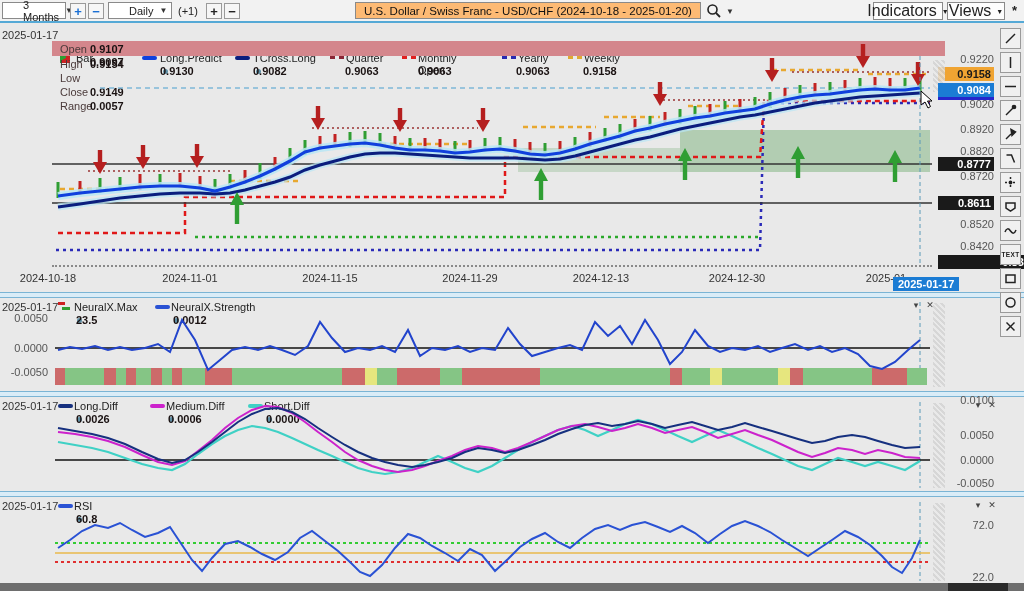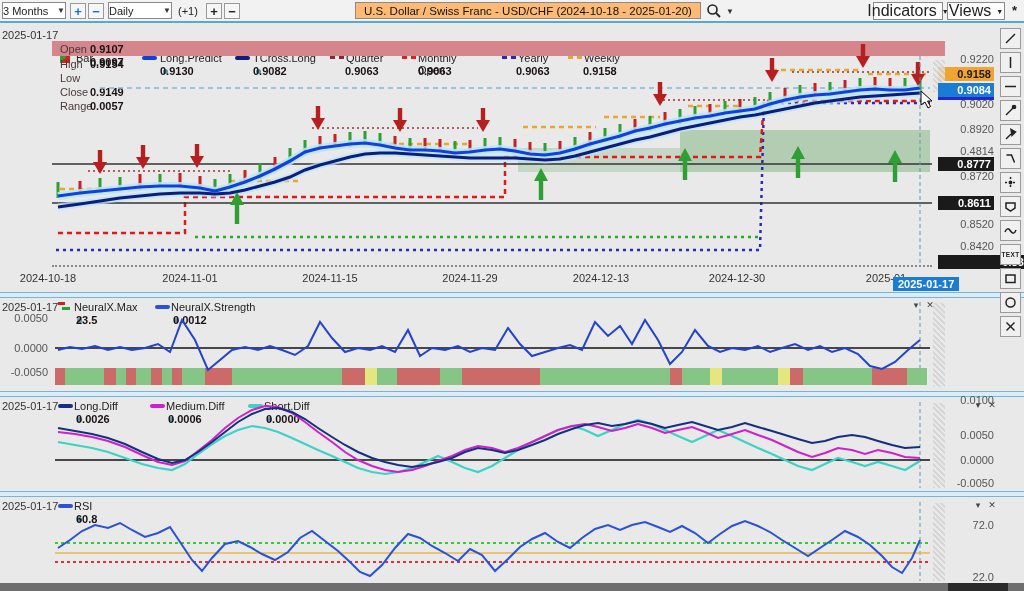--- a/index.html
+++ b/index.html
@@ -3,21 +3,21 @@
 <meta charset="utf-8">
 <style>
   html,body{margin:0;padding:0;background:#dcdcdc;}
   .app{position:relative;width:1024px;height:591px;background:#e9e9e9;overflow:hidden;
        font-family:"Liberation Sans",sans-serif;font-size:11px;color:#222;}
   .abs{position:absolute;}
   
   .toolbar{position:absolute;left:0;top:0;width:1024px;height:22px;background:#f2f2f2;}
   .blue-rule{position:absolute;left:0;top:21px;width:1024px;height:2px;background:#55a9d6;}
   .select{position:absolute;top:2px;height:17px;background:#fff;border:1px solid #8a8a8a;
-          display:flex;align-items:center;padding:0 0;box-sizing:border-box;cursor:default;}
+          display:flex;align-items:center;padding:0 20px;box-sizing:border-box;cursor:default;}
   .select .caret{margin-left:auto;font-size:8px;color:#333;padding-left:6px;}
   .tbtn{position:absolute;top:3px;width:16px;height:16px;background:#f6f6f6;border:1px solid #9a9a9a;
         display:flex;align-items:center;justify-content:center;font-weight:bold;font-size:13px;line-height:1;box-sizing:border-box;}
   .tbtn.blue{color:#1a6fd4;}
   .titlebox{position:absolute;left:355px;top:2px;width:346px;height:17px;background:#fdba74;border:1px solid #8a8a8a;
             display:flex;align-items:center;justify-content:center;font-size:11.5px;color:#111;box-sizing:border-box;}
   .ddbtn{position:absolute;top:2px;height:18px;background:#fdfdfd;border:1px solid #8a8a8a;
          display:flex;align-items:center;justify-content:center;font-size:16px;box-sizing:border-box;padding:0 6px;}
   .ddbtn:after{content:"▼";font-size:7px;margin-left:5px;}
   
@@ -136,21 +136,21 @@
       <div class="abs xlab" style="top: 272px; left: 703px; width: 68px; text-align: center; position: absolute;">2024-12-30</div>
       <div class="abs xlab" style="top: 272px; left: 852px; width: 68px; text-align: center; position: absolute;">2025-01</div>
       <div class="abs xbadge" style="top: 277px; left: 893px; z-index: 5; position: absolute;">2025-01-17</div>
     </div>
   <div id="y-axis-main">
       <div class="abs ylab" style="top: 53px; position: absolute;">0.9220</div>
       <div class="abs ylab badge-orange" style="top: 67px; position: absolute;">0.9158</div>
       <div class="abs ylab badge-blue" style="top: 83px; position: absolute; z-index: 3;">0.9084</div>
       <div class="abs ylab" style="top: 98px; position: absolute;">0.9020</div>
       <div class="abs ylab" style="top: 123px; position: absolute;">0.8920</div>
-      <div class="abs ylab" style="top: 145px; position: absolute;">0.4814</div>
+      <div class="abs ylab" style="top: 145px; position: absolute;">0.8820</div>
       <div class="abs ylab badge-black" style="top: 157px; position: absolute;">0.8777</div>
       <div class="abs ylab" style="top: 170px; position: absolute;">0.8720</div>
       <div class="abs ylab badge-black" style="top: 196px; position: absolute;">0.8611</div>
       <div class="abs ylab" style="top: 218px; position: absolute;">0.8520</div>
       <div class="abs ylab" style="top: 240px; position: absolute;">0.8420</div>
       <div class="abs ylab badge-black" style="top: 255px; position: absolute; padding-left: 48px;">0.8343</div>
     </div>
 
   <div class="sep" style="top:292px;"></div>
   <div class="sep" style="top:391px;"></div>

